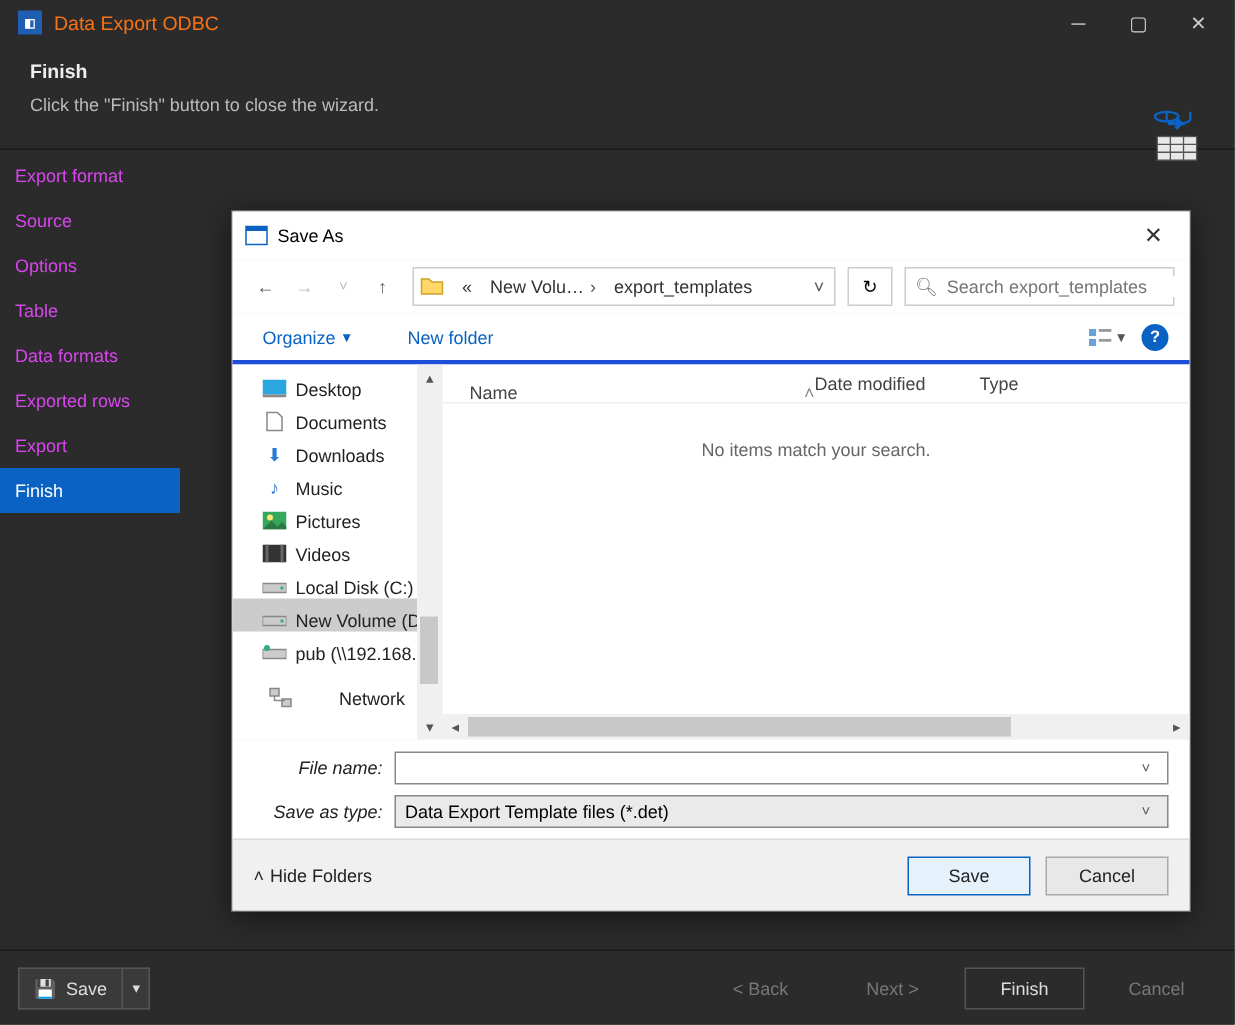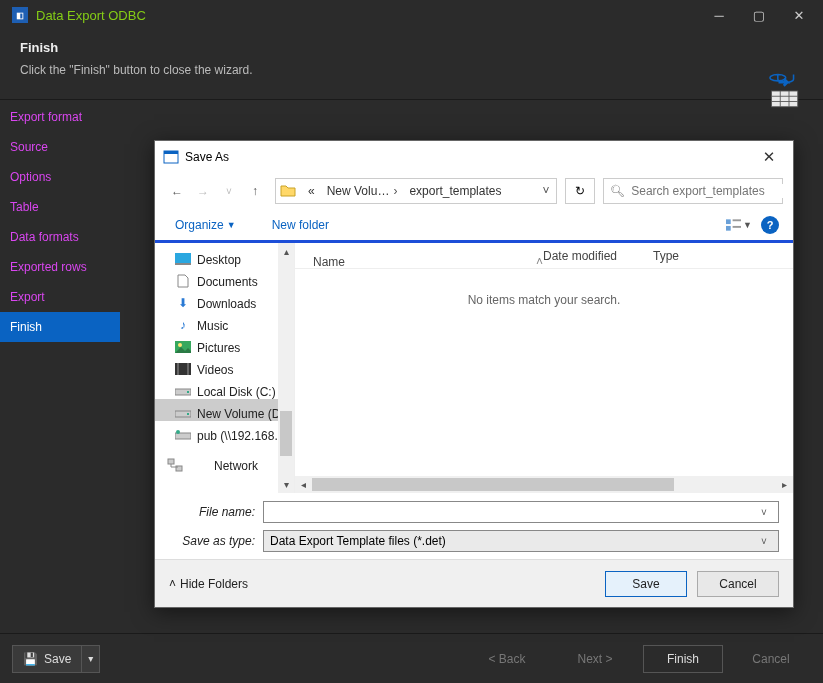--- a/index.html
+++ b/index.html
@@ -4,21 +4,21 @@
 <style>
 * { box-sizing: border-box; margin: 0; padding: 0; font-family: "Segoe UI", Tahoma, sans-serif; }
 html, body { width: 823px; height: 683px; overflow: hidden; background: #2b2b2b; }
 
 
 .main-window { position: relative; width: 823px; height: 683px; background: #2b2b2b; color: #ddd; }
 
 
 .title-bar { height: 30px; display: flex; align-items: center; padding: 0 4px; background: #2b2b2b; }
 .title-bar .app-icon { width: 16px; height: 16px; background: #1e5fb3; margin: 0 8px; display:flex;align-items:center;justify-content:center;font-size:8px;color:#fff;font-weight:bold; }
-.title-bar .title { font-size: 13px; color: #84cc16; }
+.title-bar .title { font-size: 13px; color: #f97316; }
 .title-bar .spacer { flex: 1; }
 .win-btn { width: 40px; height: 30px; display: flex; align-items: center; justify-content: center; color: #ccc; font-size: 13px; }
 
 
 .header { padding: 10px 20px 4px 20px; position: relative; }
 .header .step-title { font-size: 13px; font-weight: 600; color: #eee; margin-bottom: 8px; }
 .header .instruction { font-size: 12px; color: #bbb; }
 .header .big-icon { position: absolute; right: 20px; top: 40px; }
 .header .big-icon svg { width: 42px; height: 42px; }
 
@@ -292,21 +292,21 @@
             <div class="tree-item">
                 <span class="ico">
                   <svg width="16" height="12" viewBox="0 0 16 12">
                     <rect y="4" width="16" height="6" fill="#ccc" stroke="#888"></rect>
                     <circle cx="3" cy="3" r="2" fill="#3a8"></circle>
                   </svg>
                 </span>
                 <span>pub (\\192.168.0</span>
               </div>
             <div style="height:8px;"></div>
-            <div class="tree-item" style="padding-left:12px;gap:31px;">
+            <div class="tree-item" style="padding-left:24px;gap:31px;">
                 <span class="ico">
                   <svg width="16" height="14" viewBox="0 0 16 14">
                     <rect x="1" y="1" width="6" height="5" fill="#ccc" stroke="#888"></rect>
                     <rect x="9" y="8" width="6" height="5" fill="#ccc" stroke="#888"></rect>
                     <path d="M4 6 v3 h7" stroke="#888" fill="none"></path>
                   </svg>
                 </span>
                 <span>Network</span>
               </div>
           </div>

